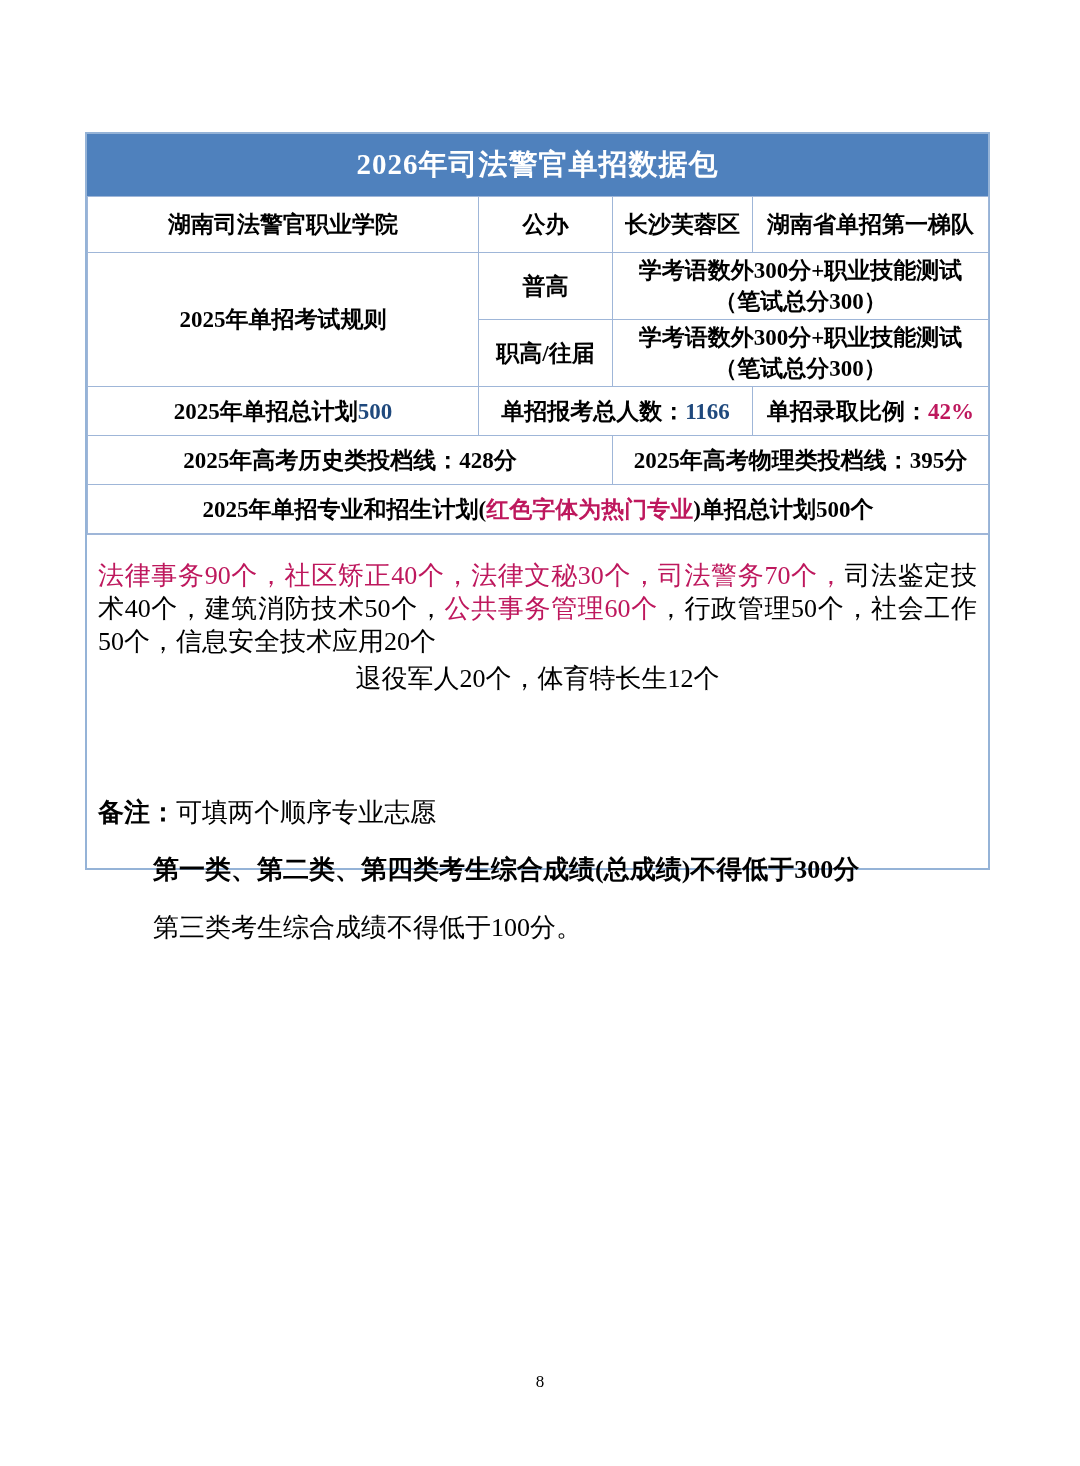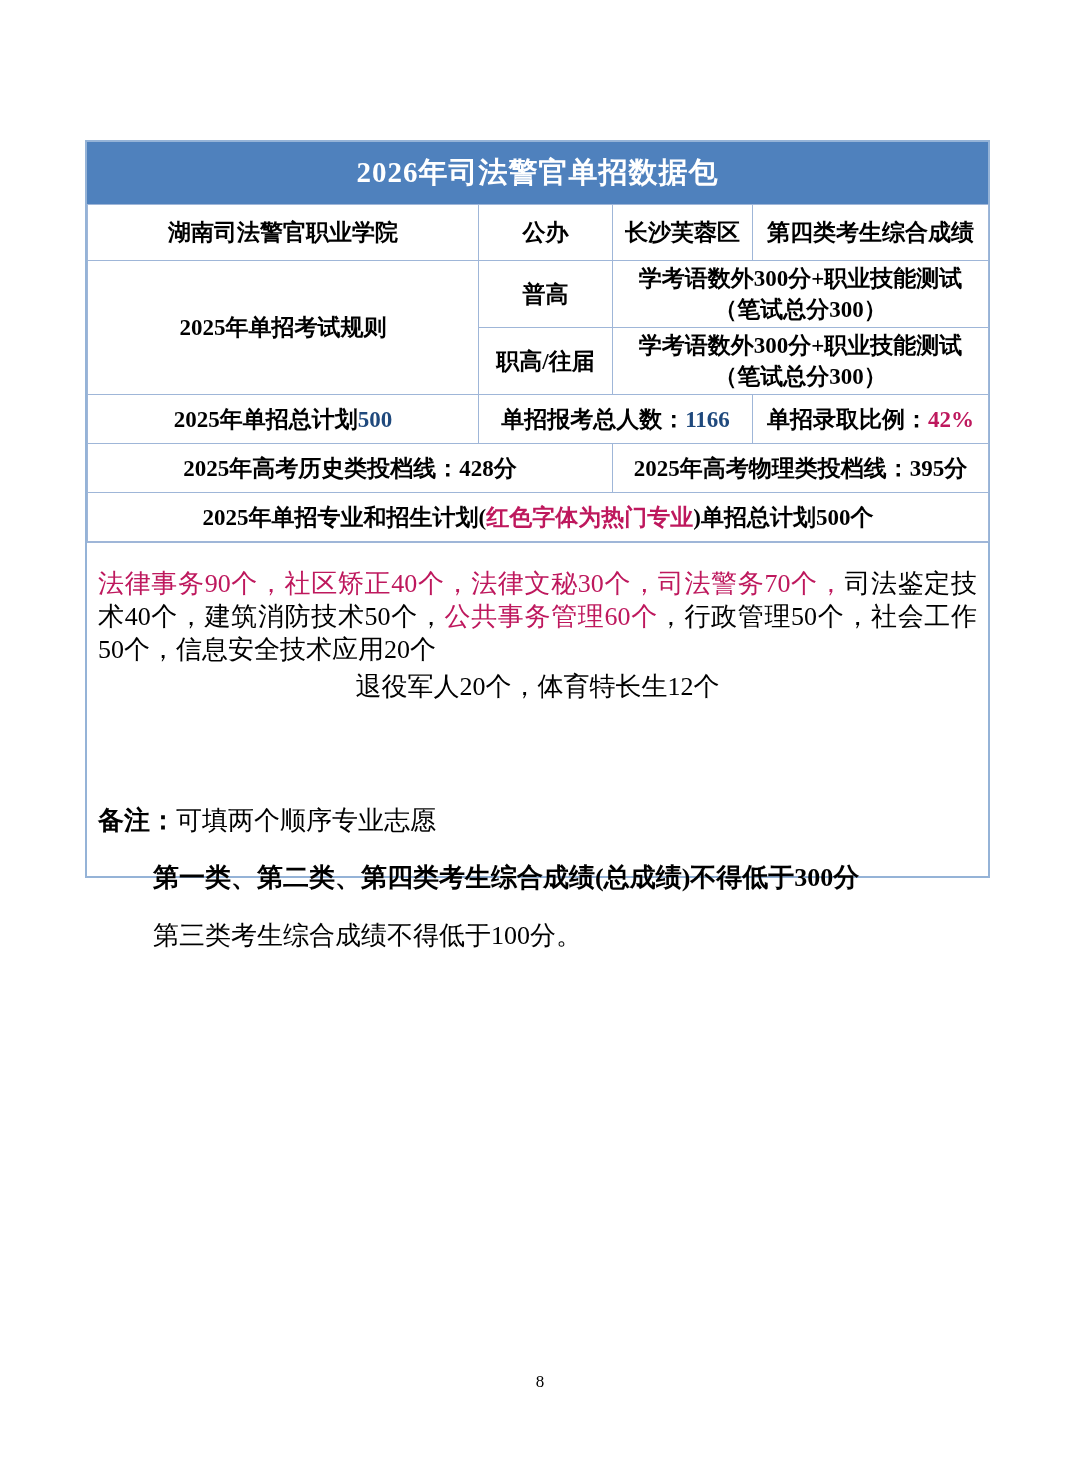--- a/index.html
+++ b/index.html
@@ -3,21 +3,21 @@
 <meta charset="utf-8">
 <style>
   * { margin:0; padding:0; box-sizing:border-box; }
   html,body { background:#ffffff; }
   body {
     width:1080px; height:1466px; position:relative;
     font-family:"Liberation Serif","DejaVu Serif",serif;
     color:#000000;
   }
   .doc-box {
-    position:absolute; left:85px; top:140px; width:905px; height:738px;
+    position:absolute; left:85px; top:132px; width:905px; height:738px;
     border:2px solid #95b3d7; background:#ffffff;
   }
   .title-bar {
     height:62px; background:#4f81bd; color:#ffffff;
     display:flex; align-items:center; justify-content:center;
     font-size:29px; font-weight:bold; letter-spacing:1px;
   }
   table.data-table {
     width:100%; border-collapse:collapse; table-layout:fixed;
   }
@@ -60,21 +60,21 @@
       <col style="width:391px">
         <col style="width:134px">
         <col style="width:140px">
         <col style="width:236px">
     </colgroup>
     <tbody>
         <tr style="height:56px">
       <td>湖南司法警官职业学院</td>
       <td>公办</td>
       <td>长沙芙蓉区</td>
-      <td>第四类考生综合成绩</td>
+      <td>湖南省单招第一梯队</td>
     </tr>
     <tr style="height:61px">
       <td class="lt" rowspan="2">2025年单招考试规则</td>
       <td class="lt">普高</td>
       <td class="lt" colspan="2">学考语数外300分+职业技能测试（笔试总分300）</td>
     </tr>
     <tr style="height:62px">
       <td>职高/往届</td>
       <td colspan="2">学考语数外300分+职业技能测试（笔试总分300）</td>
     </tr>

